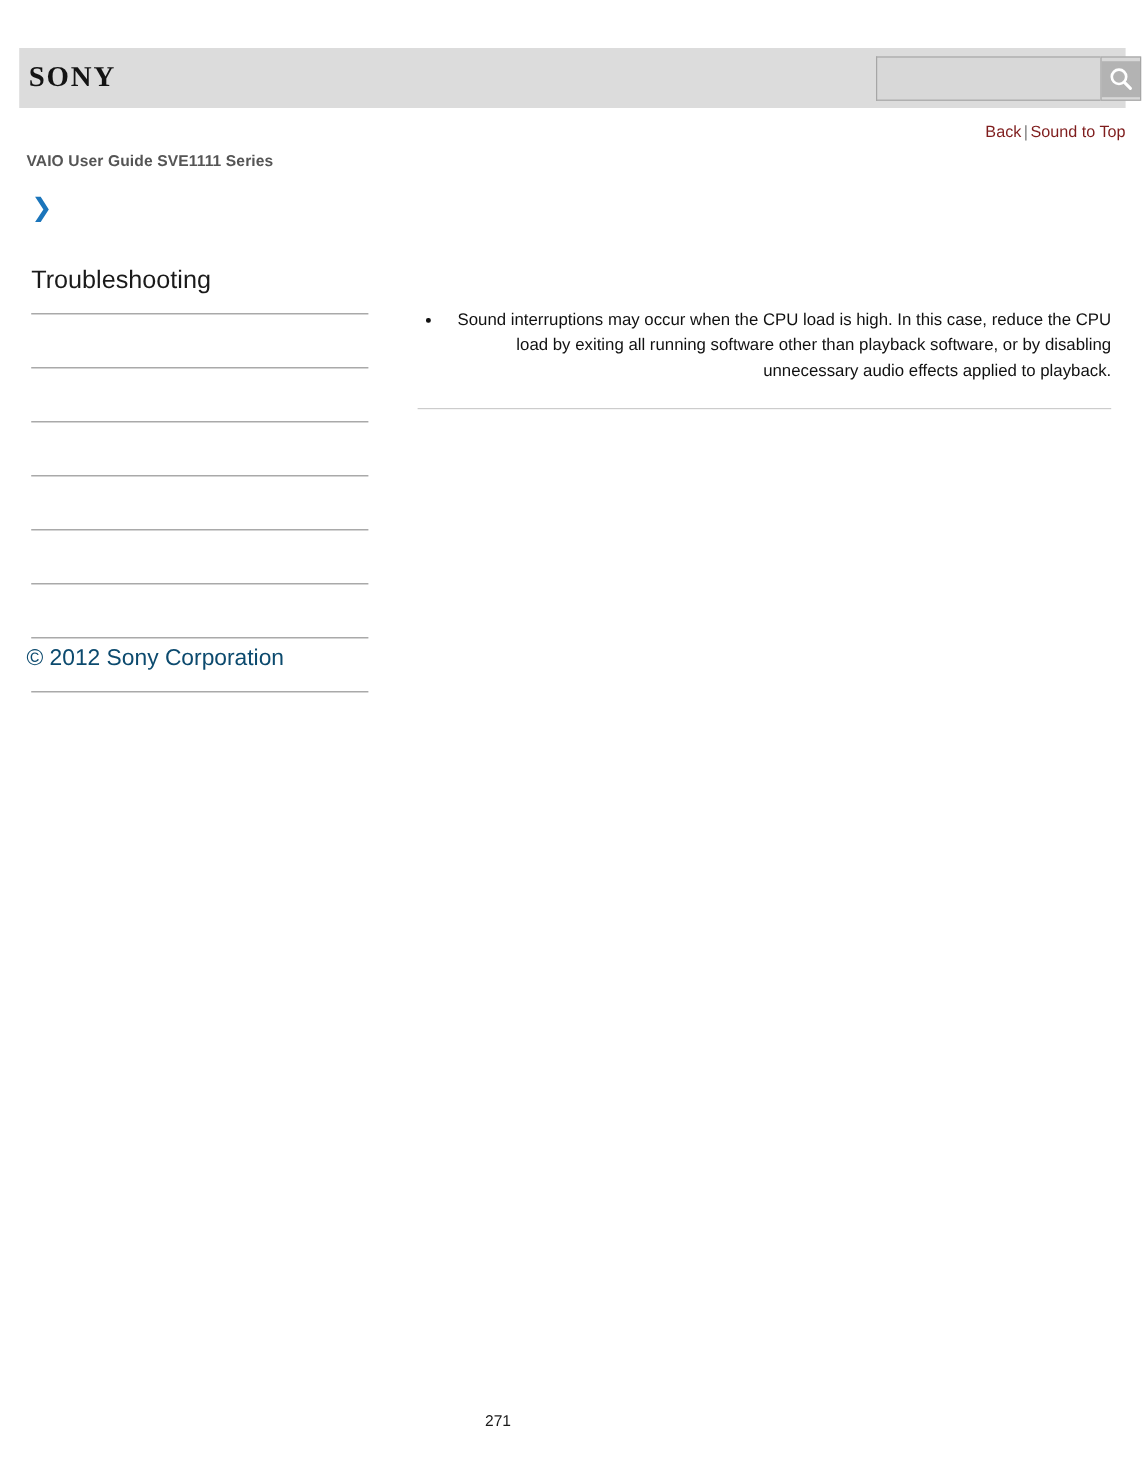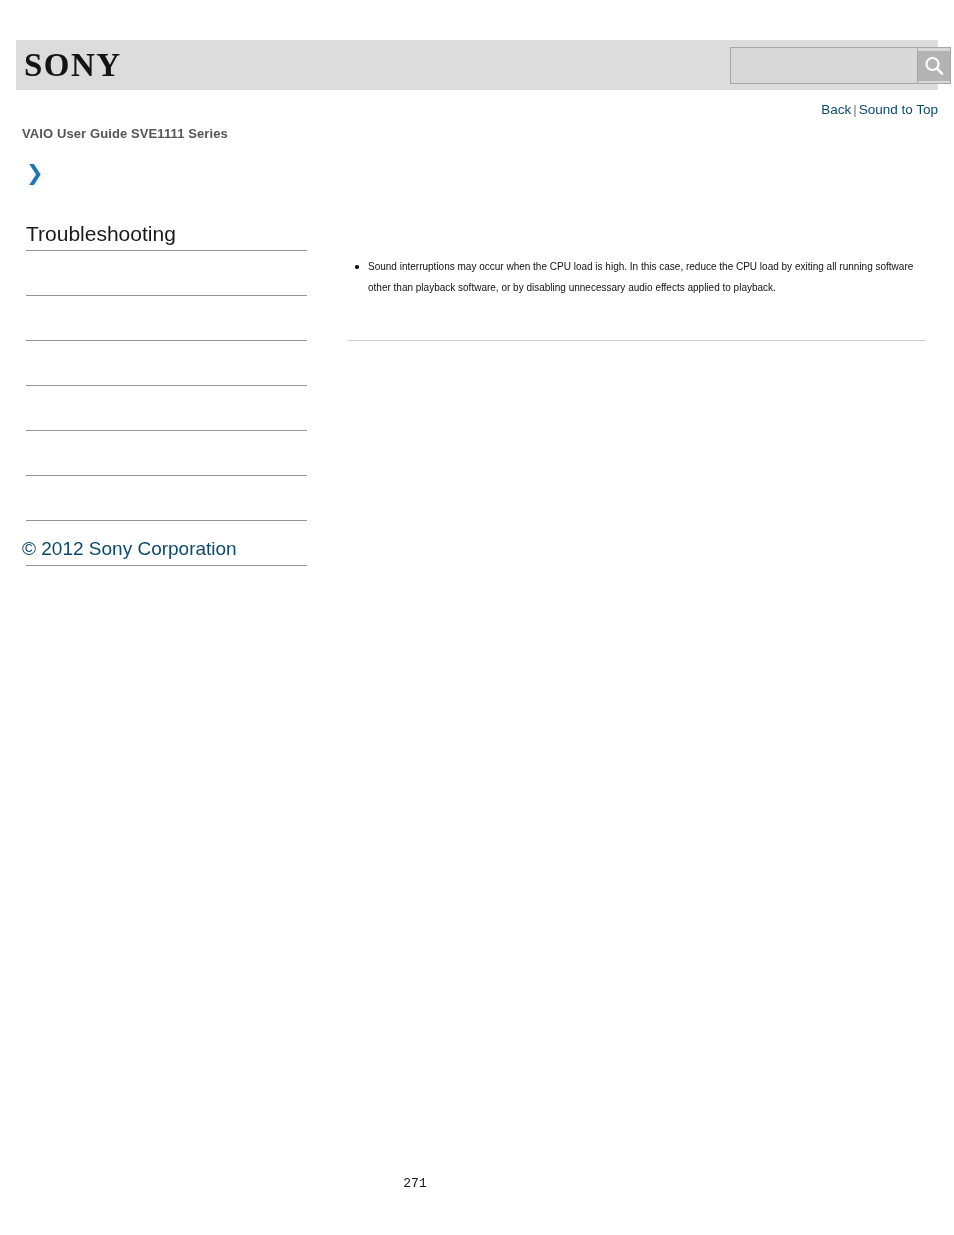--- a/index.html
+++ b/index.html
@@ -25,21 +25,21 @@
     height: 50px;
     background: #dcdcdc;
     box-sizing: border-box;
   }
   .sony-logo {
     position: absolute;
     left: 8px;
     top: 5px;
     font-family: "Liberation Serif", serif;
     font-weight: bold;
-    font-size: 33px;
+    font-size: 24px;
     letter-spacing: 1.5px;
     color: #141414;
     line-height: 40px;
     -webkit-font-smoothing: none;
   }
   .search-wrap {
     position: absolute;
     right: 6px;
     top: 7px;
     width: 202px;
@@ -94,21 +94,21 @@
   }
   .nav-links {
     position: absolute;
     right: 16px;
     top: 102px;
     font-size: 13.5px;
     color: #8a8a8a;
     white-space: nowrap;
   }
   .nav-links a {
-    color: #0c4a6e;
+    color: #7f1d1d;
     text-decoration: none;
   }
   .nav-sep {
     color: #7a7a7a;
     padding: 0 2px;
   }
 
   
   .chevron-marker {
     position: absolute;
@@ -127,21 +127,21 @@
   .sidebar {
     position: absolute;
     left: 26px;
     top: 220px;
     width: 281px;
   }
   .sidebar-heading {
     font-size: 21px;
     color: #1a1a1a;
     line-height: 28px;
-    padding-bottom: 2px;
+    padding-bottom: 13px;
     border-bottom: 1px solid #959595;
     font-weight: normal;
     margin: 0;
   }
   .sidebar-list {
     list-style: none;
     margin: 0;
     padding: 0;
   }
   .sidebar-list li {
@@ -162,23 +162,24 @@
     width: 578px;
   }
   .content ul {
     list-style: none;
     margin: 0;
     padding: 0;
   }
   .content li {
     position: relative;
     padding-left: 20px;
-    font-size: 10px;
+    font-size: 14px;
     line-height: 21px;
     color: #111;
+    text-align: right;
   }
   .content li::before {
     content: "";
     position: absolute;
     left: 7px;
     top: 9px;
     width: 3.5px;
     height: 3.5px;
     border-radius: 50%;
     background: #111;
@@ -201,21 +202,20 @@
     color: #0c4a6e;
   }
   .page-number {
     position: absolute;
     left: 0;
     top: 1176px;
     width: 830px;
     text-align: center;
     font-size: 13px;
     color: #1a1a1a;
-    font-family: Liberation Mono, monospace;
   }
 </style>
 </head>
 <body>
 
 <div class="header-bar">
   <div class="sony-logo">SONY</div>
 
   <div class="search-wrap">
     <input class="search-input" type="text" value="" placeholder="" style="">

